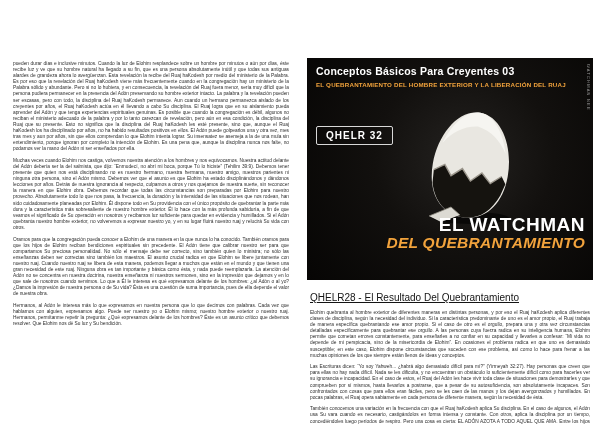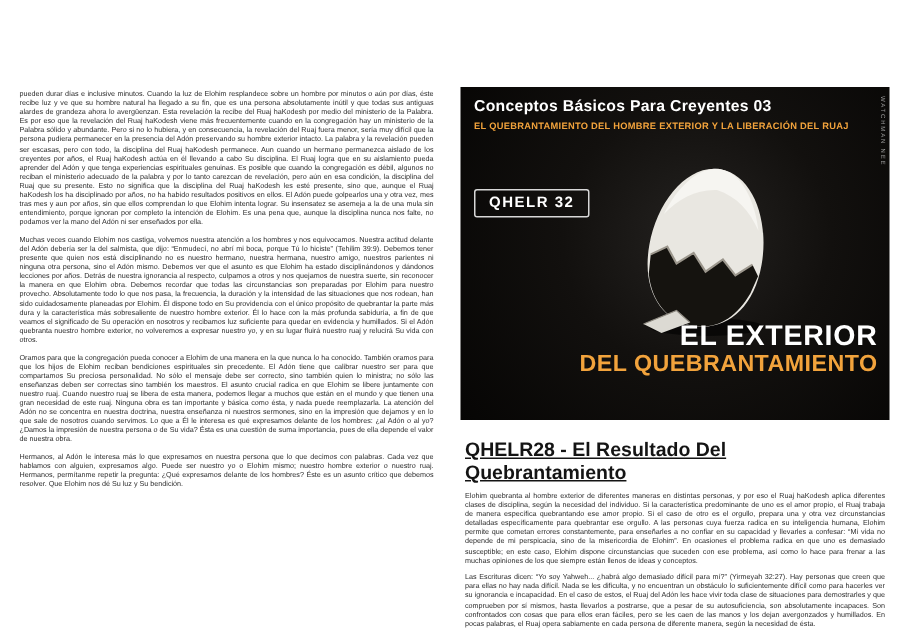--- a/index.html
+++ b/index.html
@@ -46,26 +46,26 @@
     color:#9a9a9a;font-size:4px;letter-spacing:1.2px;
   }
   .egg-wrap{position:absolute;left:112px;top:50px;width:104px;height:118px;}
   .banner-title{
     position:absolute;right:8px;top:157px;text-align:right;line-height:1.05;
   }
   .banner-title .t1{
     display:block;color:#ffffff;font-weight:800;font-size:19px;letter-spacing:0.5px;
   }
   .banner-title .t2{
-    display:block;color:#f2a33c;font-weight:800;font-size:15.5px;letter-spacing:0.3px;
+    display:block;color:#f2a33c;font-weight:800;font-size:15.5px;letter-spacing:0.3px;font-style:italic;
   }
 
   .r-heading{
     margin:12px 3px 7px 3px;
-    font-size:13px;font-weight:bold;color:#141414;
+    font-size:10px;font-weight:normal;color:#141414;
     text-decoration:underline;
   }
   .right-col .body-text{margin:0 3px 5.5px 3px;}
 </style>
 </head>
 <body>
 
 <div class="spread">
 
   <div class="page left">
@@ -91,21 +91,21 @@
             <path d="M52 4 C66 4 78 20 84 40 C76 28 66 20 52 18 C38 20 28 28 20 40 C26 20 38 4 52 4 Z" fill="#f6f5f1"></path>
             <path d="M16 68 L26 61 L34 71 L44 62 L54 73 L64 63 L74 72 L84 63 L89 70 L86 82 C79 101 67 110 52 110 C35 110 22 99 17 81 Z" fill="#15130f"></path>
             <path d="M16 68 L26 61 L34 71 L44 62 L54 73 L64 63 L74 72 L84 63" stroke="#9b968c" stroke-width="1.4" fill="none"></path>
           </g>
           <path d="M10 108 L32 99 L41 107 L22 114 Z" fill="#dcdad3"></path>
           <path d="M10 108 L32 99 L41 107" stroke="#8f8b82" stroke-width="0.8" fill="none"></path>
         </svg>
       </div>
 
       <div class="banner-title">
-        <span class="t1">EL EXTERIOR</span>
+        <span class="t1">EL WATCHMAN</span>
         <span class="t2">DEL QUEBRANTAMIENTO</span>
       </div>
     </div>
 
     <h2 class="r-heading">QHELR28 - El Resultado Del Quebrantamiento</h2>
 
     <p class="body-text">Elohim quebranta al hombre exterior de diferentes maneras en distintas personas, y por eso el Ruaj haKodesh aplica diferentes clases de disciplina, según la necesidad del individuo. Si la característica predominante de uno es el amor propio, el Ruaj trabaja de manera específica quebrantando ese amor propio. Si el caso de otro es el orgullo, prepara una y otra vez circunstancias detalladas específicamente para quebrantar ese orgullo. A las personas cuya fuerza radica en su inteligencia humana, Elohim permite que cometan errores constantemente, para enseñarles a no confiar en su capacidad y llevarles a confesar: “Mi vida no depende de mi perspicacia, sino de la misericordia de Elohim”. En ocasiones el problema radica en que uno es demasiado susceptible; en este caso, Elohim dispone circunstancias que suceden con ese problema, así como lo hace para frenar a las muchas opiniones de los que siempre están llenos de ideas y conceptos.</p>
     <p class="body-text">Las Escrituras dicen: “Yo soy Yahweh... ¿habrá algo demasiado difícil para mí?” (Yirmeyah 32:27). Hay personas que creen que para ellas no hay nada difícil. Nada se les dificulta, y no encuentran un obstáculo lo suficientemente difícil como para hacerles ver su ignorancia e incapacidad. En el caso de estos, el Ruaj del Adón les hace vivir toda clase de situaciones para demostrarles y que comprueben por sí mismos, hasta llevarlos a postrarse, que a pesar de su autosuficiencia, son absolutamente incapaces. Son confrontados con cosas que para ellos eran fáciles, pero se les caen de las manos y los dejan avergonzados y humillados. En pocas palabras, el Ruaj opera sabiamente en cada persona de diferente manera, según la necesidad de ésta.</p>
     <p class="body-text">También conocemos una variación en la frecuencia con que el Ruaj haKodesh aplica Su disciplina. En el caso de algunos, el Adón usa Su vara cuando es necesario, castigándolos en forma intensa y constante. Con otros, aplica la disciplina por un tiempo, concediéndoles luego períodos de respiro. Pero una cosa es cierta: EL ADÓN AZOTA A TODO AQUEL QUE AMA. Entre los hijos de Elohim deberíamos encontrar las heridas producidas por la corrección del Ruaj haKodesh. Aunque Elohim aplica Su castigo en diferentes áreas, el fin es el mismo, ya que cualquier golpe, aunque parezca externo o interno, siempre causará alguna herida en la persona. Si es necesario tocar el amor propio, el orgullo, la sabiduría o la sensibilidad de alguien, lo hará procurando herir y debilitar al hombre natural. Algunos pueden ser tocados en su parte emotiva y otros en su intelecto, pero el resultado siempre será el quebrantamiento de la voluntad. No importa el área en que uno sea golpeado, esto siempre afectará directamente la voluntad, pues la herida se refleja en la voluntad, y es que la voluntad es obstinada. Ésta es apuntalada por la mente, las opiniones, el egoísmo, los afectos o la inteligencia, la voluntad...</p>
   </div>

